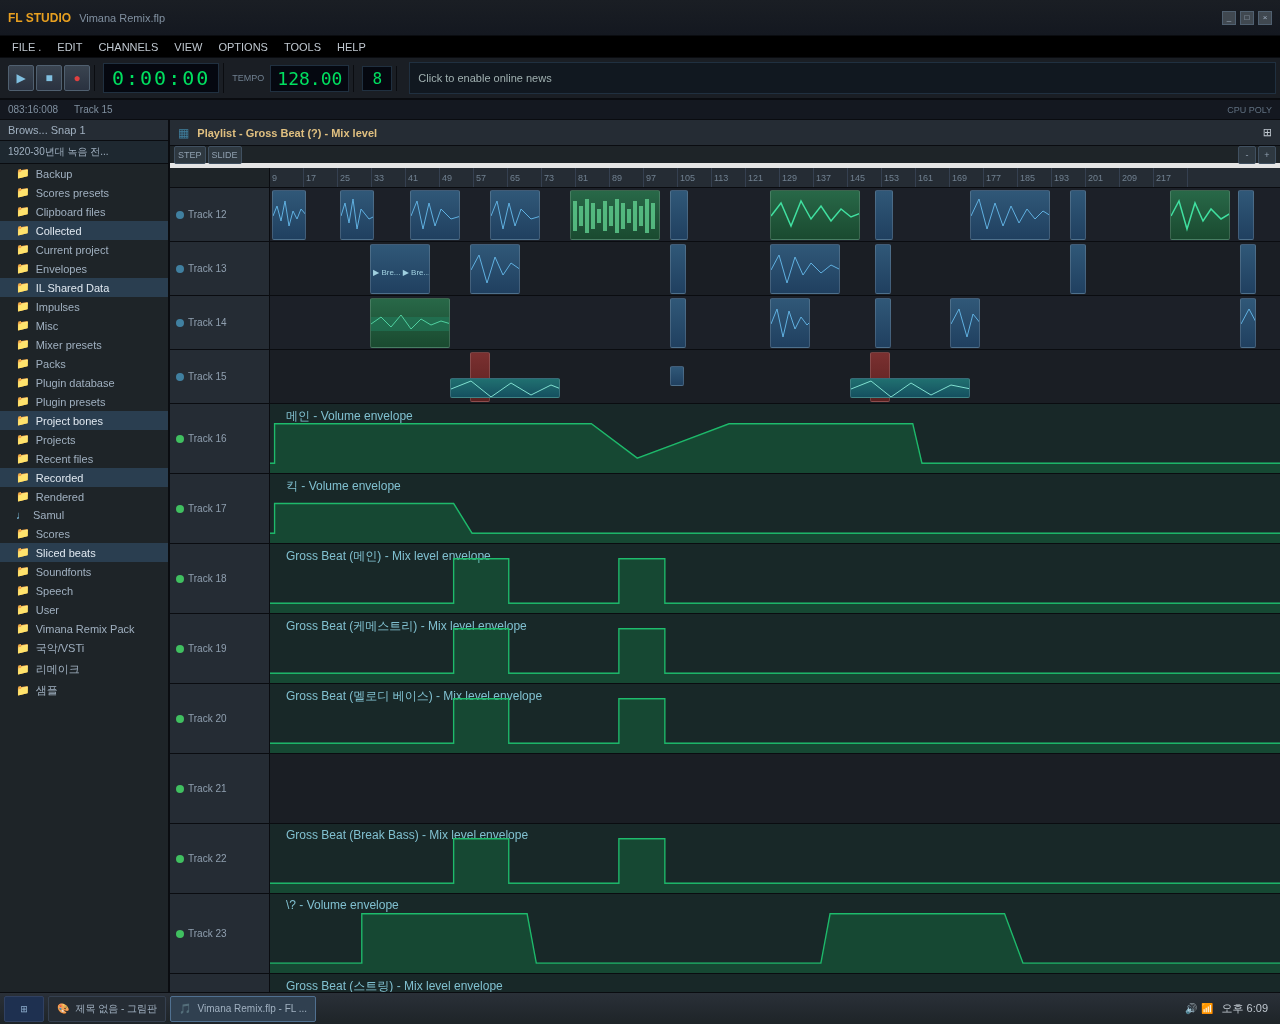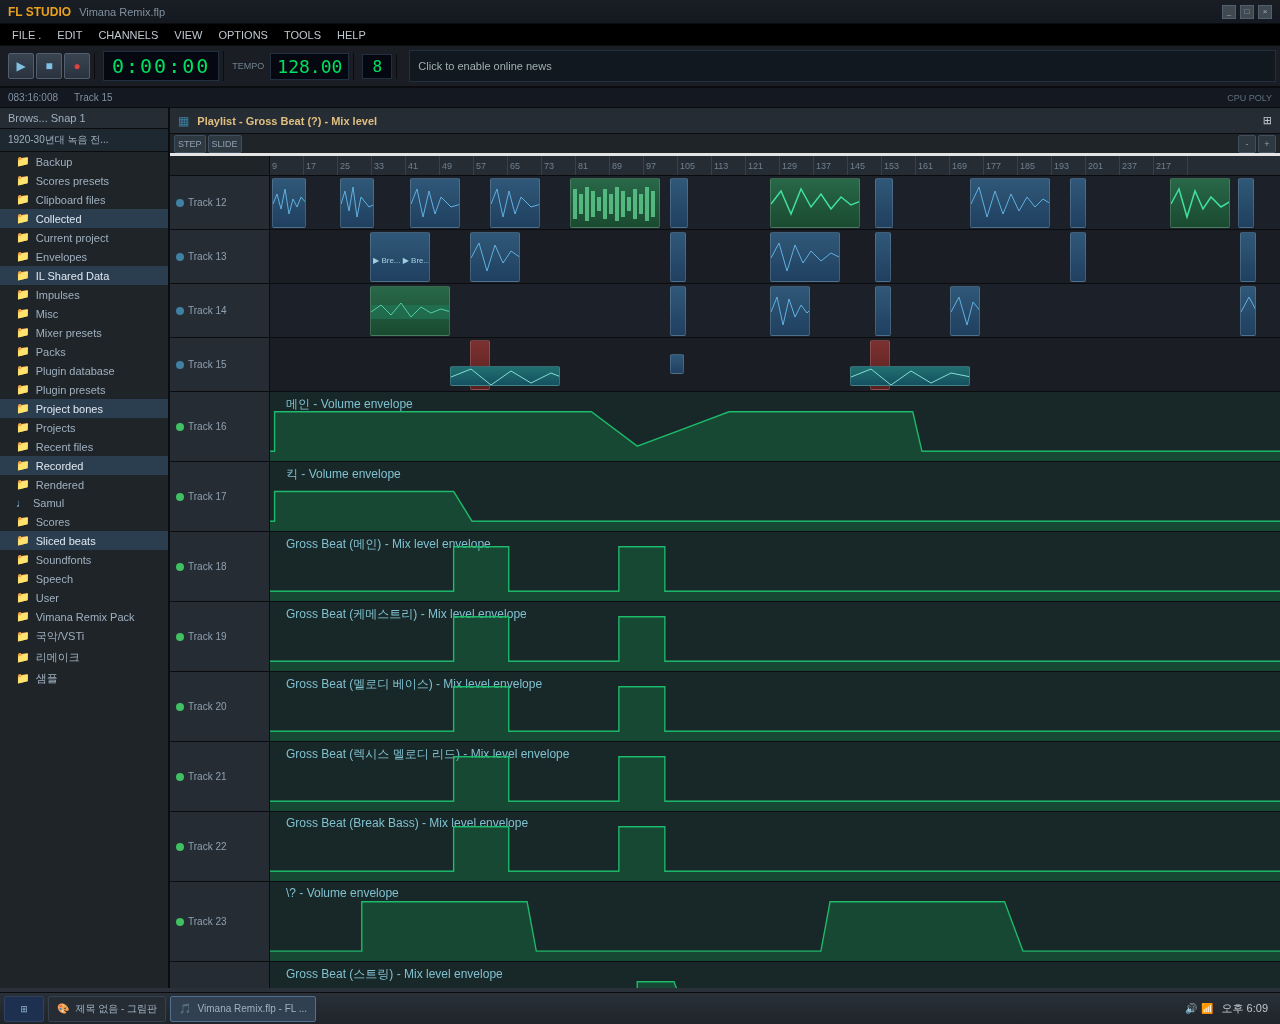--- a/index.html
+++ b/index.html
@@ -9,21 +9,21 @@
       background: #2a3038;
       font-family: 'Arial', sans-serif;
       font-size: 11px;
       color: #c0c8d0;
       overflow: hidden;
       user-select: none;
     }
 
     
     #titlebar {
-      height: 24px;
+      height: 36px;
       background: linear-gradient(to bottom, #1a1e24, #141820);
       display: flex;
       align-items: center;
       padding: 0 8px;
       border-bottom: 1px solid #0a0c10;
     }
     #titlebar .logo {
       color: #e8a020;
       font-weight: bold;
       font-size: 12px;
@@ -183,21 +183,21 @@
       color: #e0c080;
       font-weight: bold;
     }
     .playlist-toolbar {
       height: 22px;
       background: #1e2428;
       display: flex;
       align-items: center;
       padding: 0 4px;
       gap: 2px;
-      border-bottom: 3px solid #e5e5e5;
+      border-bottom: 5px solid #e5e5e5;
     }
     .pl-btn {
       height: 18px;
       min-width: 18px;
       background: #2e3840;
       border: 1px solid #405060;
       border-radius: 2px;
       font-size: 9px;
       color: #90a0b0;
       display: flex; align-items: center; justify-content: center;
@@ -588,21 +588,21 @@
           <div class="timeline-mark">129</div>
           <div class="timeline-mark">137</div>
           <div class="timeline-mark">145</div>
           <div class="timeline-mark">153</div>
           <div class="timeline-mark">161</div>
           <div class="timeline-mark">169</div>
           <div class="timeline-mark">177</div>
           <div class="timeline-mark">185</div>
           <div class="timeline-mark">193</div>
           <div class="timeline-mark">201</div>
-          <div class="timeline-mark">237</div>
+          <div class="timeline-mark">209</div>
           <div class="timeline-mark">217</div>
         </div>
       </div>
 
       <div class="track-row">
         <div class="track-label">
           <div class="track-dot"></div>
           <span>Track 12</span>
         </div>
         <div class="track-content">
@@ -817,27 +817,20 @@
             <polygon class="vol-fill" points="0,60 200,60 200,15 260,15 260,60 380,60 380,15 430,15 430,60 1100,60 1100,70 0,70"></polygon>
           </svg>
         </div>
       </div>
 
       <div class="track-row envelope-row">
         <div class="track-label">
           <div class="track-dot green-dot"></div>
           <span>Track 21</span>
         </div>
-        <div class="track-content" style="position:relative;background:#182828;">
-          <span class="envelope-label">Gross Beat (렉시스 멜로디 리드) - Mix level envelope</span>
-          <svg class="vol-envelope" viewBox="0 0 1100 70" preserveAspectRatio="none">
-            <polyline class="green-line" points="0,60 200,60 200,15 260,15 260,60 380,60 380,15 430,15 430,60 1100,60"></polyline>
-            <polygon class="vol-fill" points="0,60 200,60 200,15 260,15 260,60 380,60 380,15 430,15 430,60 1100,60 1100,70 0,70"></polygon>
-          </svg>
-        </div>
       </div>
 
       <div class="track-row envelope-row">
         <div class="track-label">
           <div class="track-dot green-dot"></div>
           <span>Track 22</span>
         </div>
         <div class="track-content" style="position:relative;background:#182828;">
           <span class="envelope-label">Gross Beat (Break Bass) - Mix level envelope</span>
           <svg class="vol-envelope" viewBox="0 0 1100 70" preserveAspectRatio="none">

